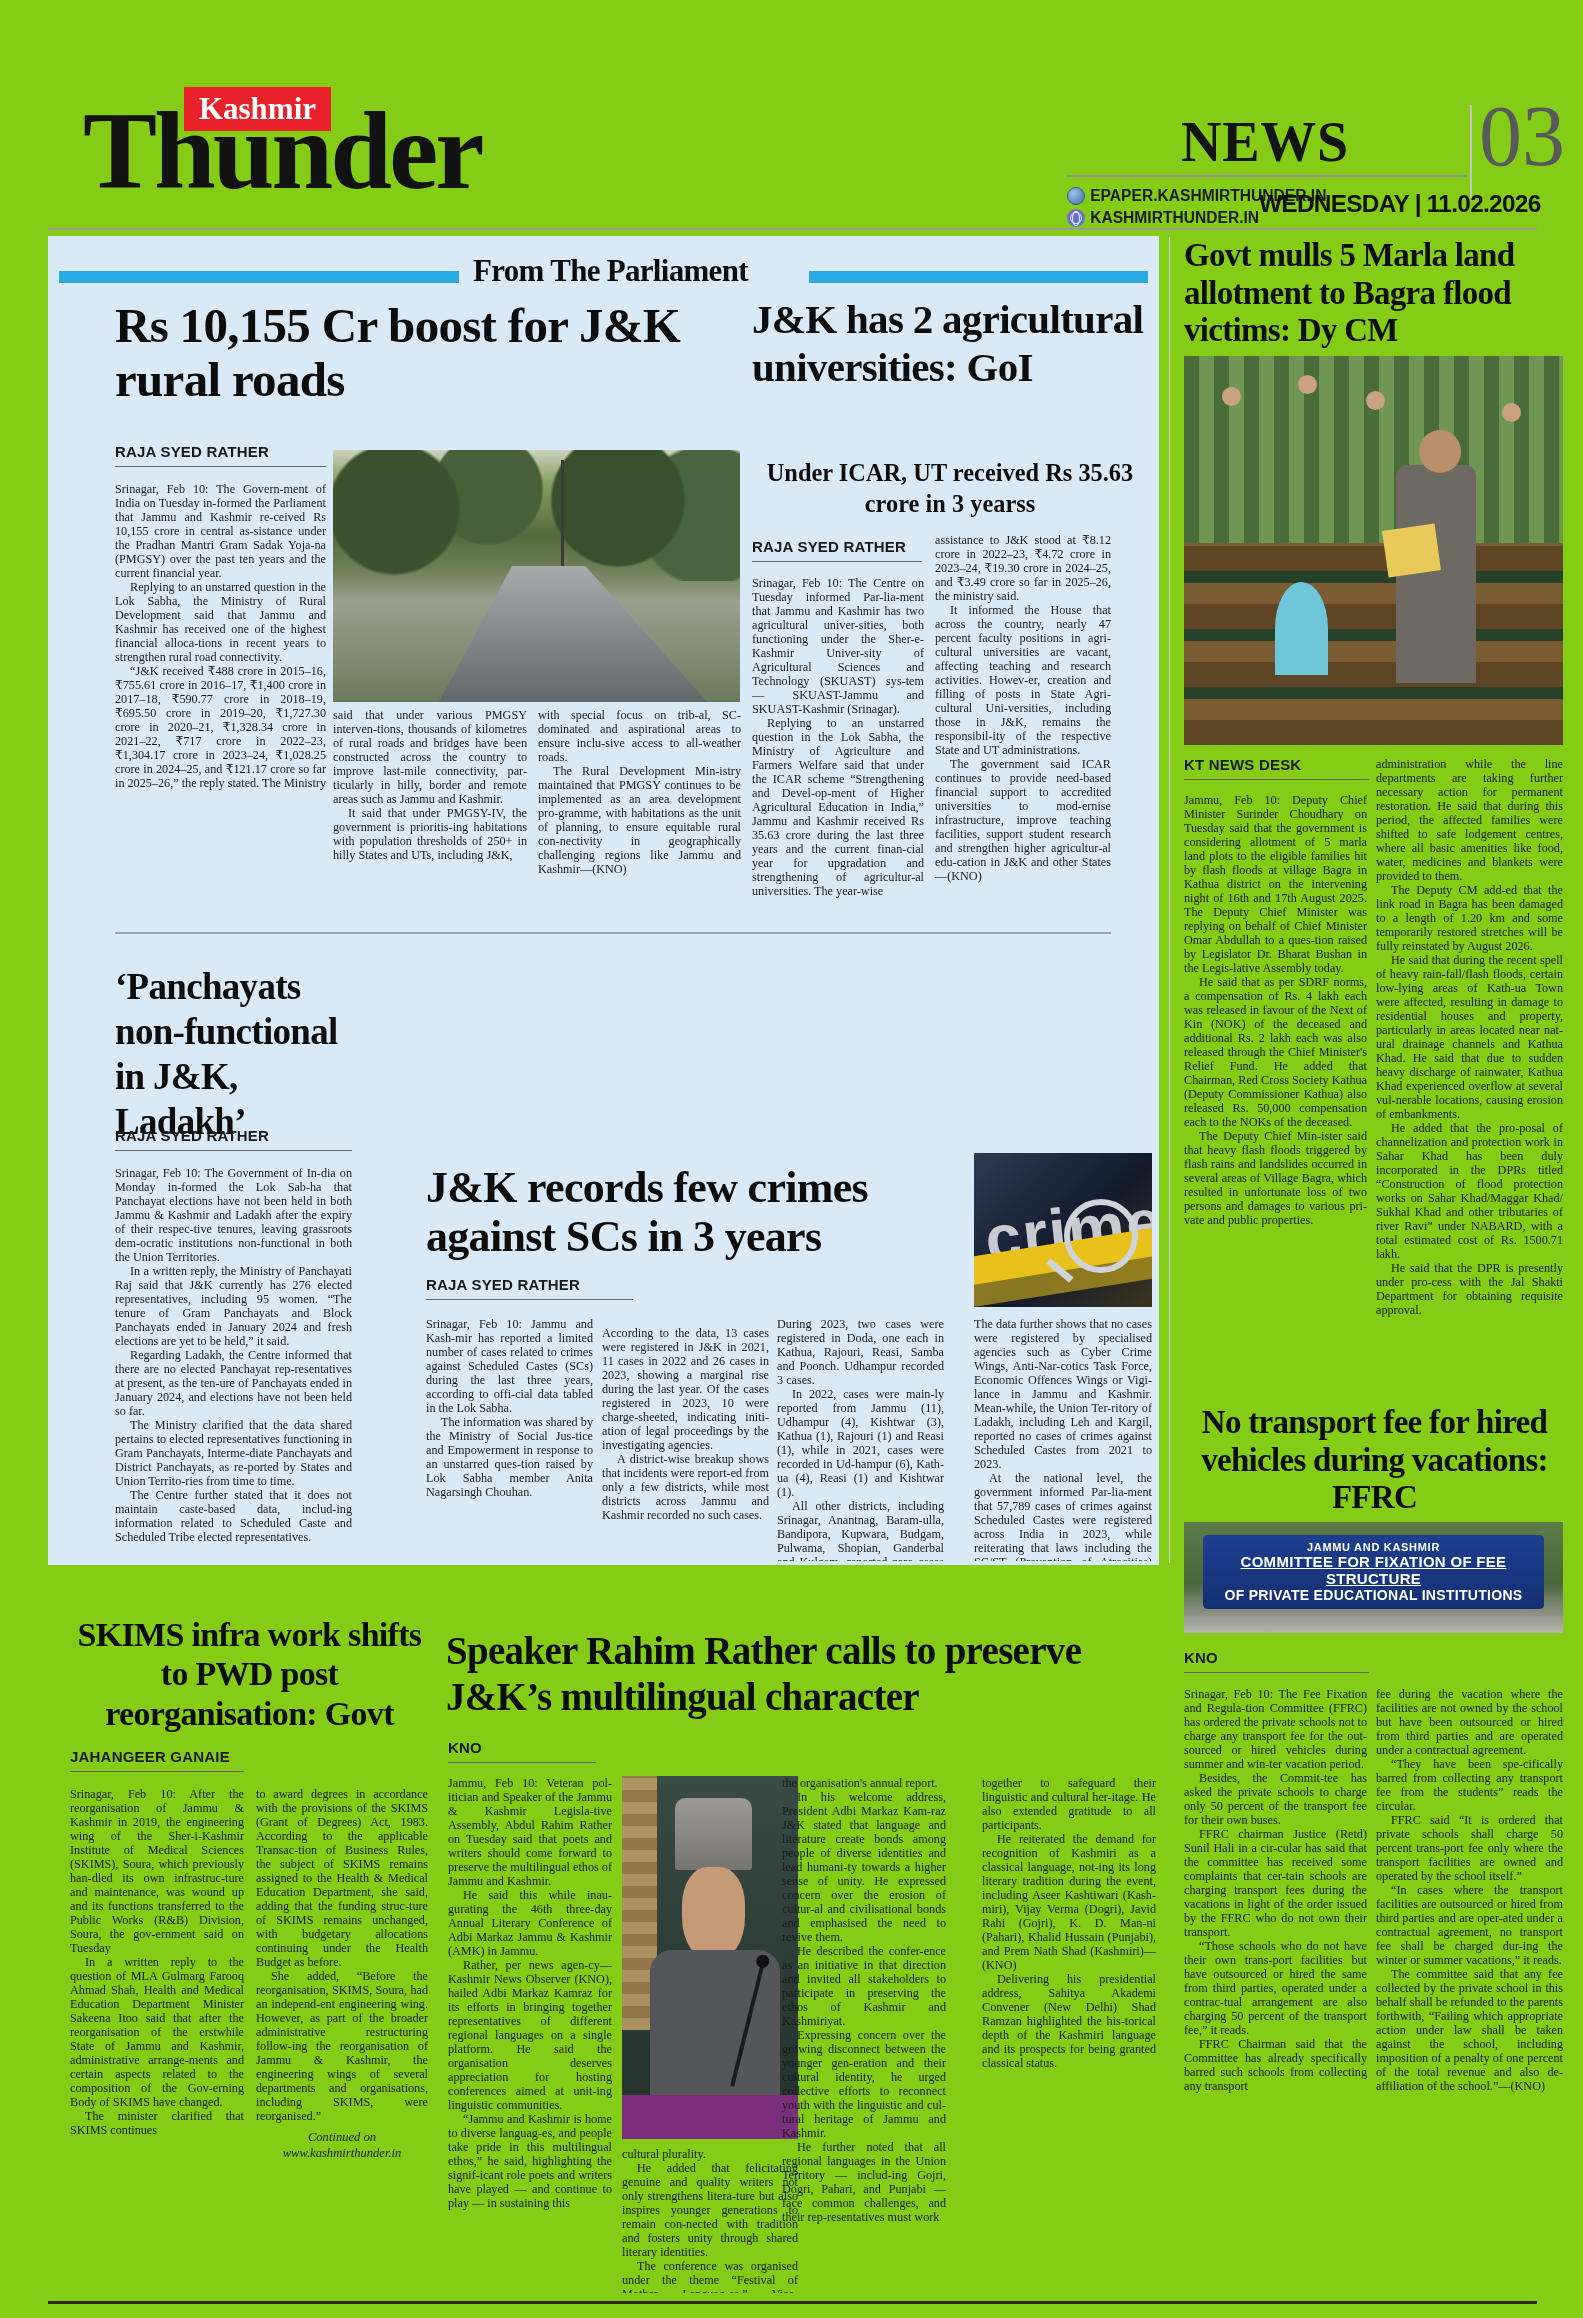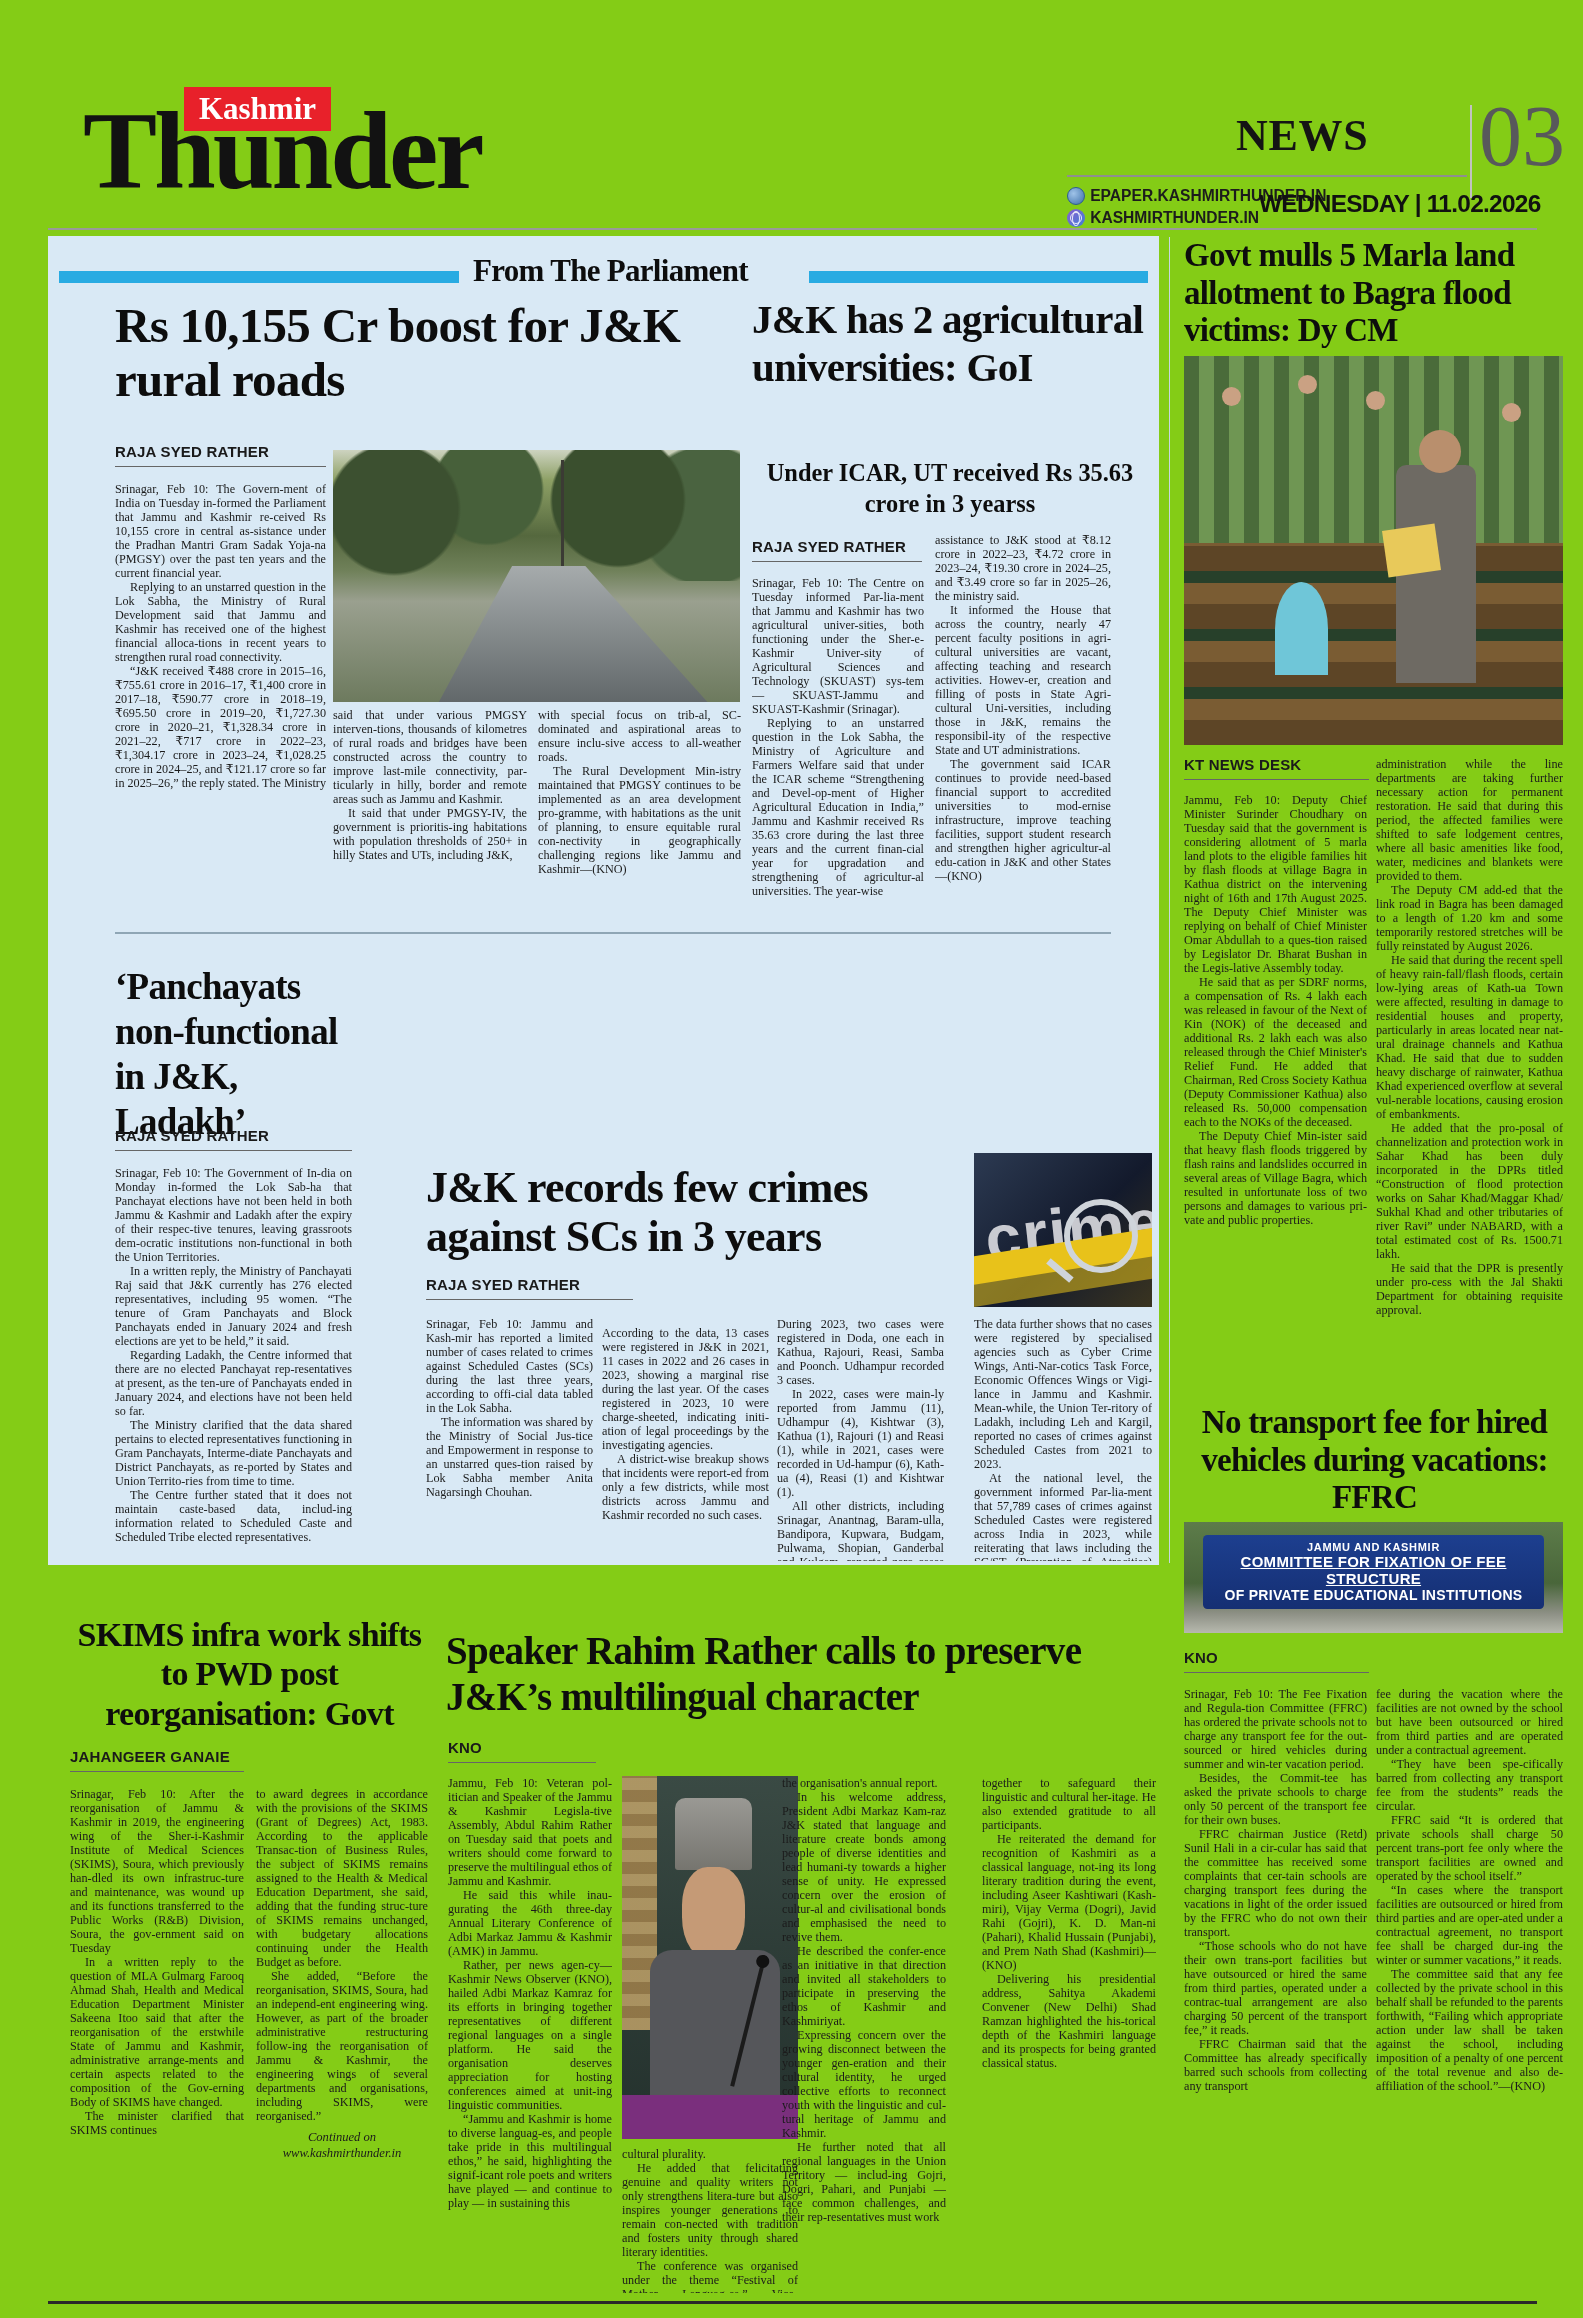--- a/index.html
+++ b/index.html
@@ -6,21 +6,21 @@
   .page{position:relative;width:1584px;height:2319px;background:#84cc16;overflow:hidden;
         font-family:"Liberation Serif","DejaVu Serif",serif;color:#141414;}
   .abs{position:absolute;}
 
   
   .logo-word{position:absolute;left:83px;top:95px;font-size:111px;line-height:1;font-weight:bold;
              letter-spacing:-3px;color:#121212;}
   .logo-badge{position:absolute;left:184px;top:87px;width:147px;height:44px;background:#e8212a;
               color:#fff;display:flex;align-items:center;justify-content:center;
               font-size:31px;font-weight:bold;z-index:2;}
-  .news-title{position:absolute;left:1236px;top:110px;font-size:44px;font-weight:bold;letter-spacing:0.7px;}
+  .news-title{position:absolute;left:1181px;top:110px;font-size:56px;font-weight:bold;letter-spacing:0.7px;}
   .news-divider{position:absolute;left:1470px;top:105px;width:1.5px;height:93px;background:#c2c2c2;}
   .page-number{position:absolute;left:1479px;top:93px;font-size:86px;line-height:1;color:#58595b;}
   .news-rule{position:absolute;left:1067px;top:175px;width:400px;height:2.2px;background:#8f8f8f;}
   .url-stack{position:absolute;left:1067px;top:185px;width:193px;font-family:"Liberation Sans",sans-serif;}
   .url-row{display:flex;align-items:center;gap:5.2px;height:22px;font-size:15.6px;font-weight:bold;letter-spacing:0px;color:#1c1c1c;}
   .icon-dot{width:18px;height:18px;border-radius:50%;flex:0 0 18px;display:flex;align-items:center;justify-content:center;
             font-size:10.4px;color:#fff;}
   .icon-pen{background:radial-gradient(circle at 35% 35%,#9fc3e8,#3c6ea8);border:1.5px solid #2f5c92;box-sizing:border-box;}
   .icon-globe{background:linear-gradient(135deg,#8a5fd0,#3f7fd6);position:relative;}
   .icon-globe::before{content:"";position:absolute;inset:3px;border:1.5px solid rgba(255,255,255,.85);border-radius:50%;}

